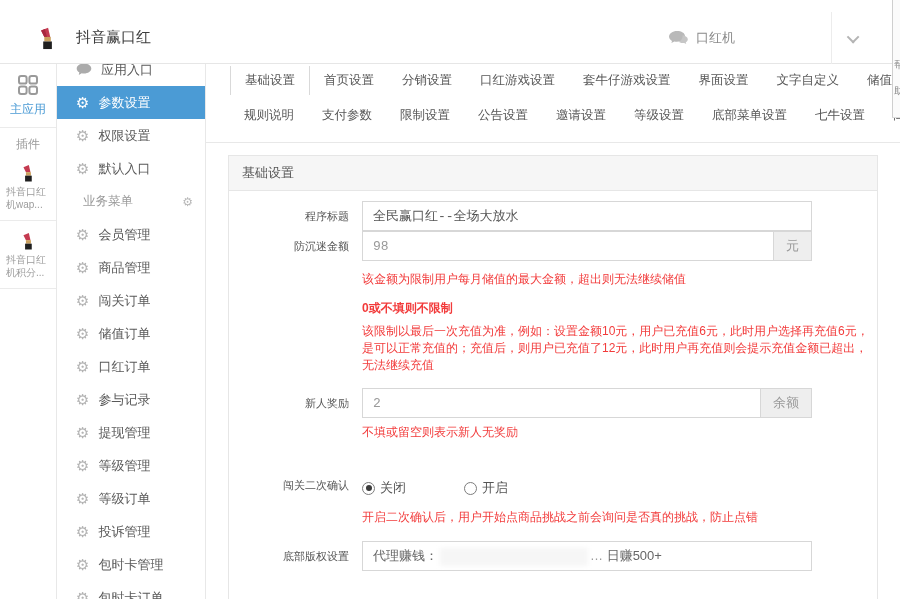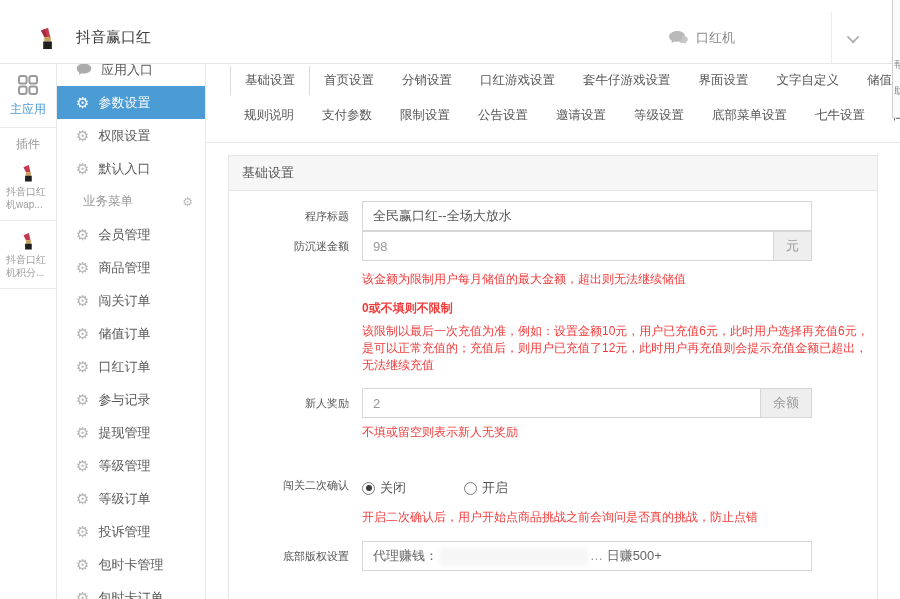--- a/index.html
+++ b/index.html
@@ -61,21 +61,21 @@
     font-size:13px; color:#555; }
   .panel-body { background:#fff; padding-bottom:40px; }
 
   .field { display:flex; }
   .f-label { width:133px; flex-shrink:0; text-align:right; padding-right:13px;
     font-size:11px; color:#555; line-height:30px;font-family:Liberation Serif, serif; }
   .f-control { flex:1; }
   .igroup { display:flex; width:450px; }
   .ibox { flex:1; height:30px; border:1px solid #d7d7d7; background:#fff; padding:0 10px;
     font-size:13px; color:#555; line-height:28px; outline:none; border-radius:0;
-    font-family:Liberation Sans, sans-serif; }
+    font-family:Liberation Mono, monospace; }
   .ibox.muted { color:#999; }
   .iaddon { height:30px; border:1px solid #d7d7d7; border-left:none; background:#eee;
     color:#999; font-size:13px; line-height:28px; padding:0 12px; white-space:nowrap; }
   .ibox-div { width:450px; height:30px; border:1px solid #d7d7d7; padding:0 10px;
     font-size:13px; color:#666; line-height:28px; white-space:nowrap; overflow:hidden; }
   .redact { display:inline-block; width:148px; height:18px; background:#f6f6f6;
     filter:blur(2px); vertical-align:middle; margin:0 2px; }
   .help { color:#f23b3b; font-size:12px; max-width:525px; line-height:17px; }
   .m-f1 { margin-top:10px; } .m-f2 { margin-top:0; }
   .m-h1 { margin-top:10px; } .m-h2 { margin-top:12px;font-weight:bold; } .m-h3 { margin-top:6px; }

